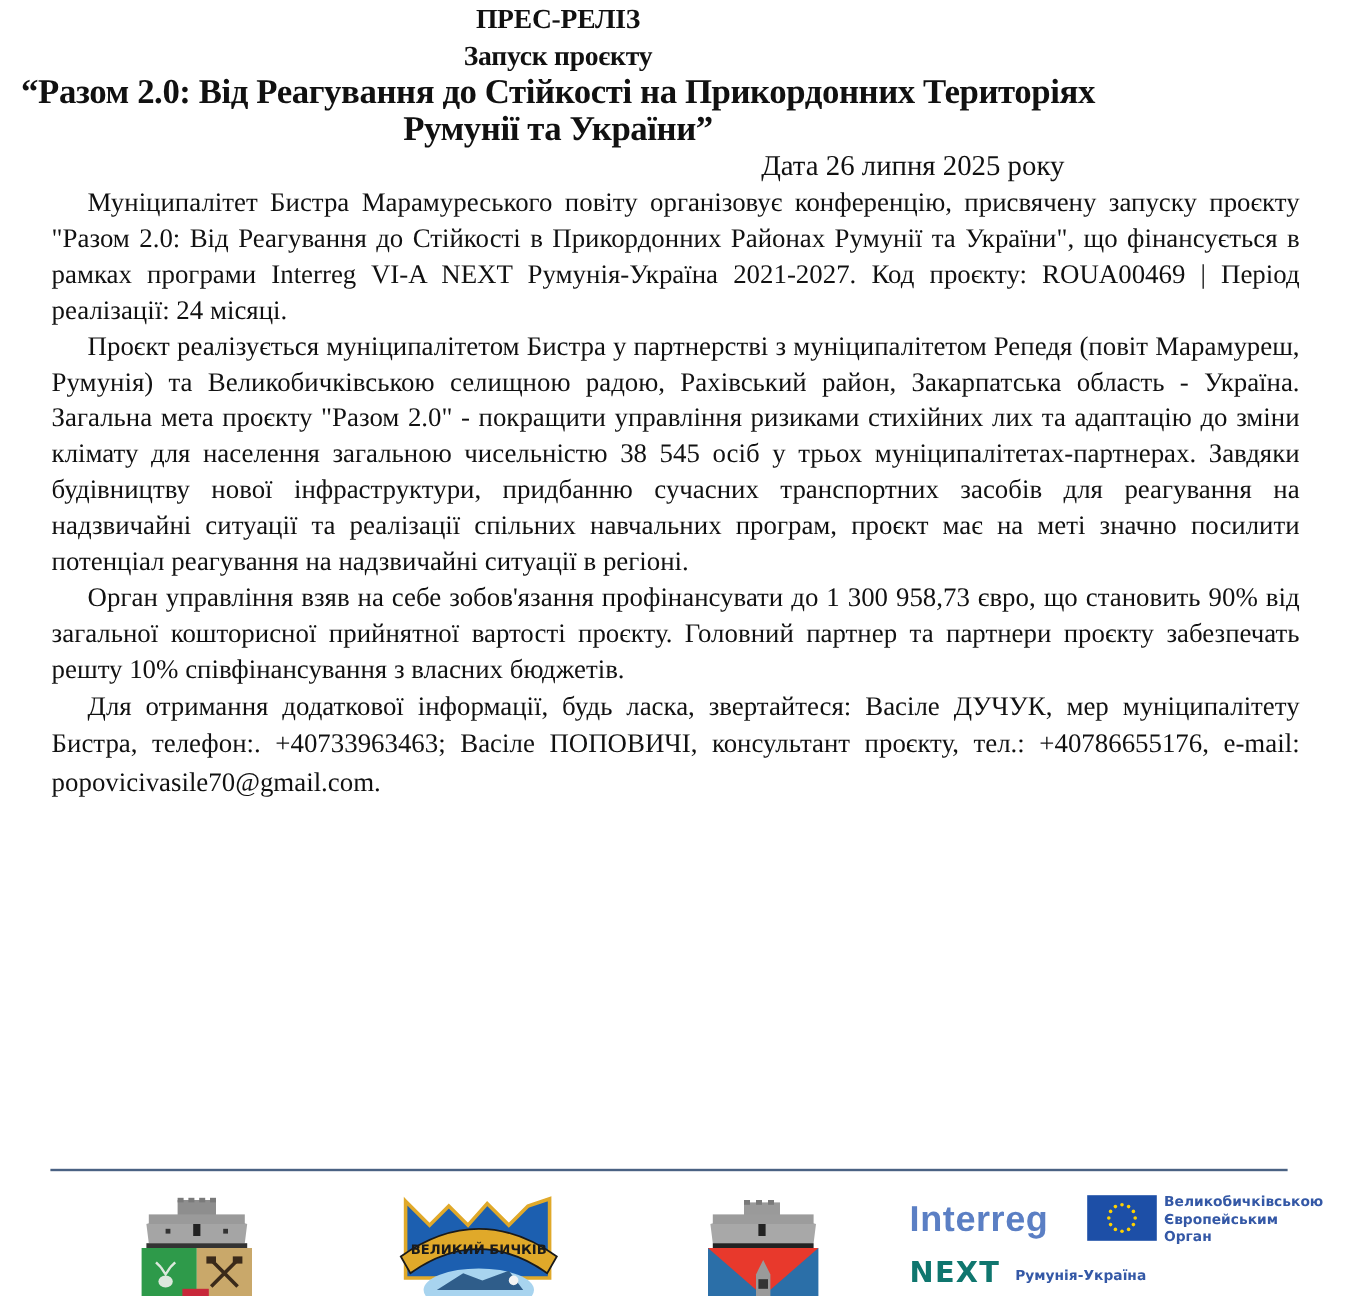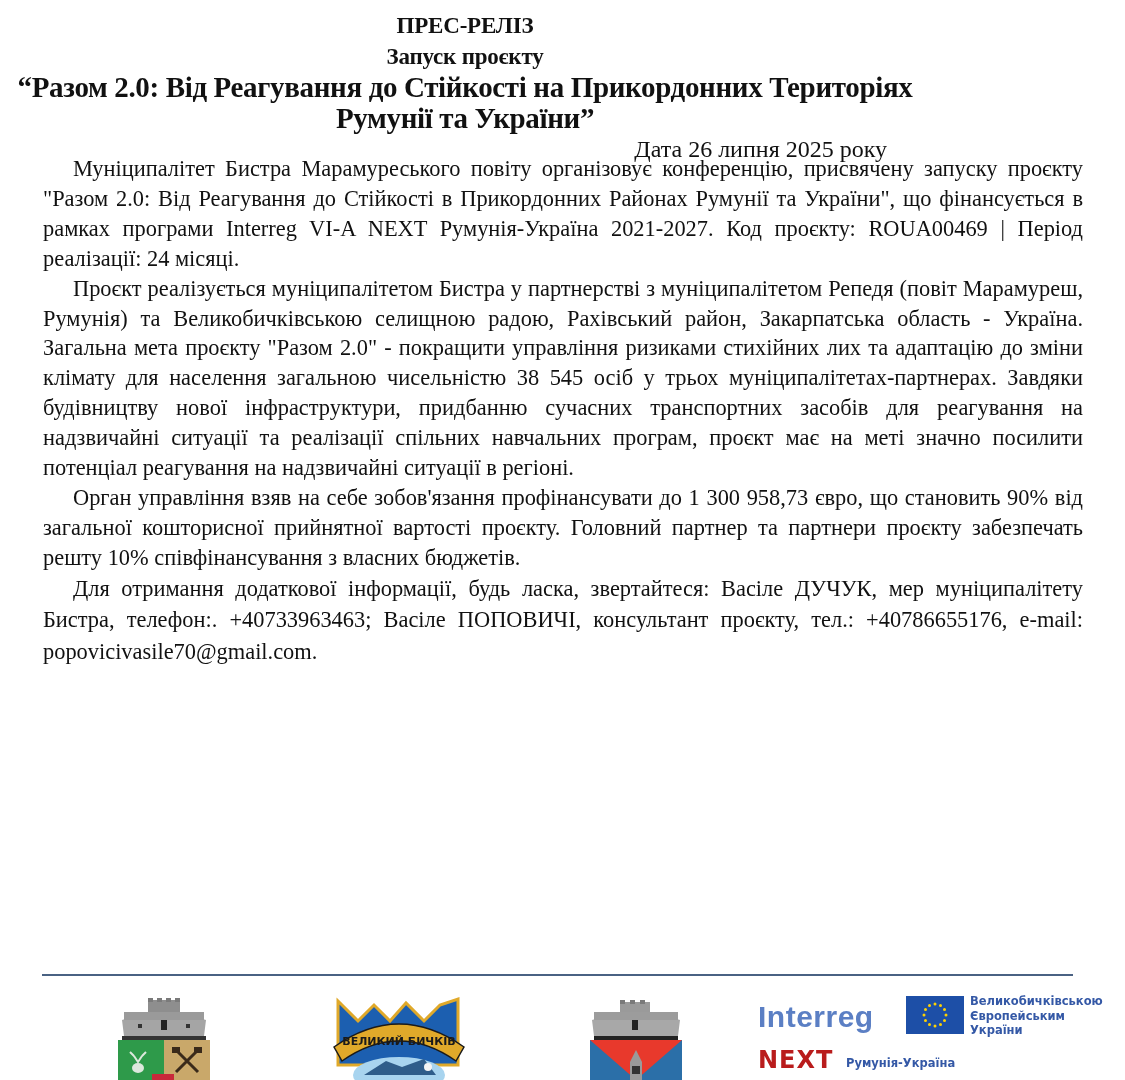--- a/index.html
+++ b/index.html
@@ -11,21 +11,21 @@
       width: 1125px;
       height: 1080px;
       overflow: hidden;
       position: relative;
       font-family: "Liberation Serif", "DejaVu Serif", serif;
       color: #111111;
     }
     .header {
       position: absolute;
       left: 0;
-      top: 10px;
+      top: 0;
       width: 930px;
     }
     .h-line {
       text-align: center;
       font-weight: bold;
       font-size: 23px;
       line-height: 31px;
       letter-spacing: -0.2px;
     }
     .h-line.title {
@@ -110,21 +110,21 @@
       color: #3458a6;
     }
     .next-word {
       position: absolute;
       left: 0;
       top: 56px;
       font-family: "DejaVu Sans", "Liberation Sans", sans-serif;
       font-weight: bold;
       font-size: 24px;
       letter-spacing: 1px;
-      color: #b91c1c;
+      color: #0f766e;
     }
     .next-sub {
       position: absolute;
       left: 88px;
       top: 66px;
       font-family: "DejaVu Sans", "Liberation Sans", sans-serif;
       font-weight: bold;
       font-size: 11.5px;
       color: #3458a6;
     }
@@ -222,18 +222,18 @@
           <circle cx="19.5" cy="24.5" r="1.5"></circle>
           <circle cx="18" cy="19" r="1.5"></circle>
           <circle cx="19.5" cy="13.5" r="1.5"></circle>
           <circle cx="23.5" cy="9.5" r="1.5"></circle>
         </g>
       </svg>
     </div>
     <div class="eu-text">
       <div>Великобичківською</div>
       <div>Європейським</div>
-      <div>України</div>
+      <div>Орган</div>
     </div>
     <div class="next-word">NEXT</div>
     <div class="next-sub">Румунія-Україна</div>
   </div>
 </div>
 
 </body></html>

